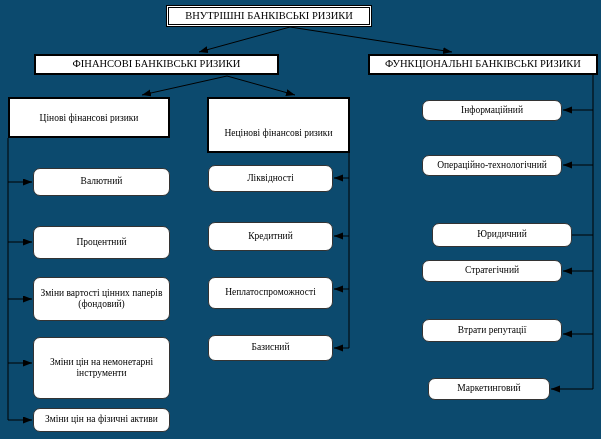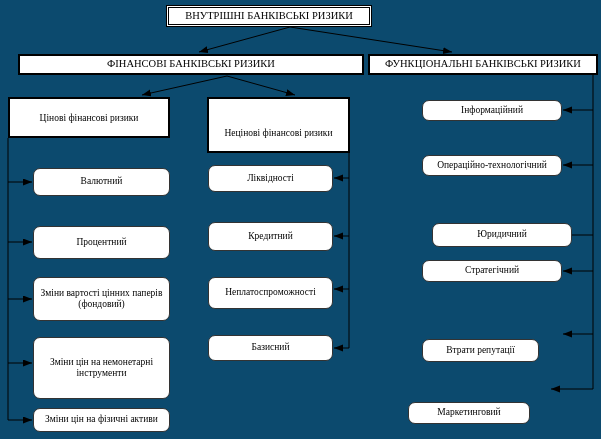--- a/index.html
+++ b/index.html
@@ -12,39 +12,39 @@
     position:absolute;box-sizing:border-box;background:#fff;z-index:1;
     display:flex;align-items:center;justify-content:center;text-align:center;
     line-height:1.2;
   }
   .root{border:3px double #000;font-size:10.5px;}
   .branch{border:2px solid #000;font-size:10.5px;}
   .group-header{border:2px solid #000;font-size:9.5px;align-items:flex-end;padding-bottom:12px;}
   .leaf{border:1px solid #333;border-radius:7px;font-size:9.5px;padding:1px 4px;}
   
   #node-title{left:166px;top:5px;width:206px;height:22px;}
-  #node-fin{left:18px;top:54px;width:346px;height:21px;}
+  #node-fin{left:34px;top:54px;width:245px;height:21px;}
   #node-func{left:368px;top:54px;width:230px;height:21px;}
   #node-price{left:8px;top:97px;width:162px;height:41px;}
   #node-nonprice{left:207px;top:97px;width:143px;height:56px;}
   #node-l1{left:33px;top:168px;width:137px;height:28px;}
   #node-l2{left:33px;top:226px;width:137px;height:33px;}
   #node-l3{left:33px;top:277px;width:137px;height:44px;}
   #node-l4{left:33px;top:337px;width:137px;height:62px;}
   #node-l5{left:33px;top:408px;width:137px;height:24px;}
   #node-m1{left:208px;top:165px;width:125px;height:27px;}
   #node-m2{left:208px;top:222px;width:125px;height:29px;}
   #node-m3{left:208px;top:277px;width:125px;height:32px;}
   #node-m4{left:208px;top:335px;width:125px;height:26px;}
   #node-r1{left:422px;top:100px;width:140px;height:21px;}
   #node-r2{left:422px;top:155px;width:140px;height:21px;}
   #node-r3{left:422px;top:223px;width:140px;height:24px;margin-left:10px;}
   #node-r4{left:422px;top:260px;width:140px;height:22px;}
-  #node-r5{left:422px;top:339px;width:117px;height:23px;border-radius:7px;}
-  #node-r6{left:408px;top:378px;width:122px;height:22px;margin-top:24px;}
+  #node-r5{left:422px;top:319px;width:140px;height:23px;border-radius:7px;}
+  #node-r6{left:428px;top:378px;width:122px;height:22px;}
 </style>
 </head>
 <body>
 
 <div id="canvas">
 
   <svg id="connectors" width="601" height="439" viewBox="0 0 601 439">
     <defs>
       <marker id="arr" markerUnits="userSpaceOnUse" markerWidth="10" markerHeight="8" refX="9" refY="3.5" orient="auto">
         <path d="M0,0 L9,3.5 L0,7 Z" fill="#000"></path>

